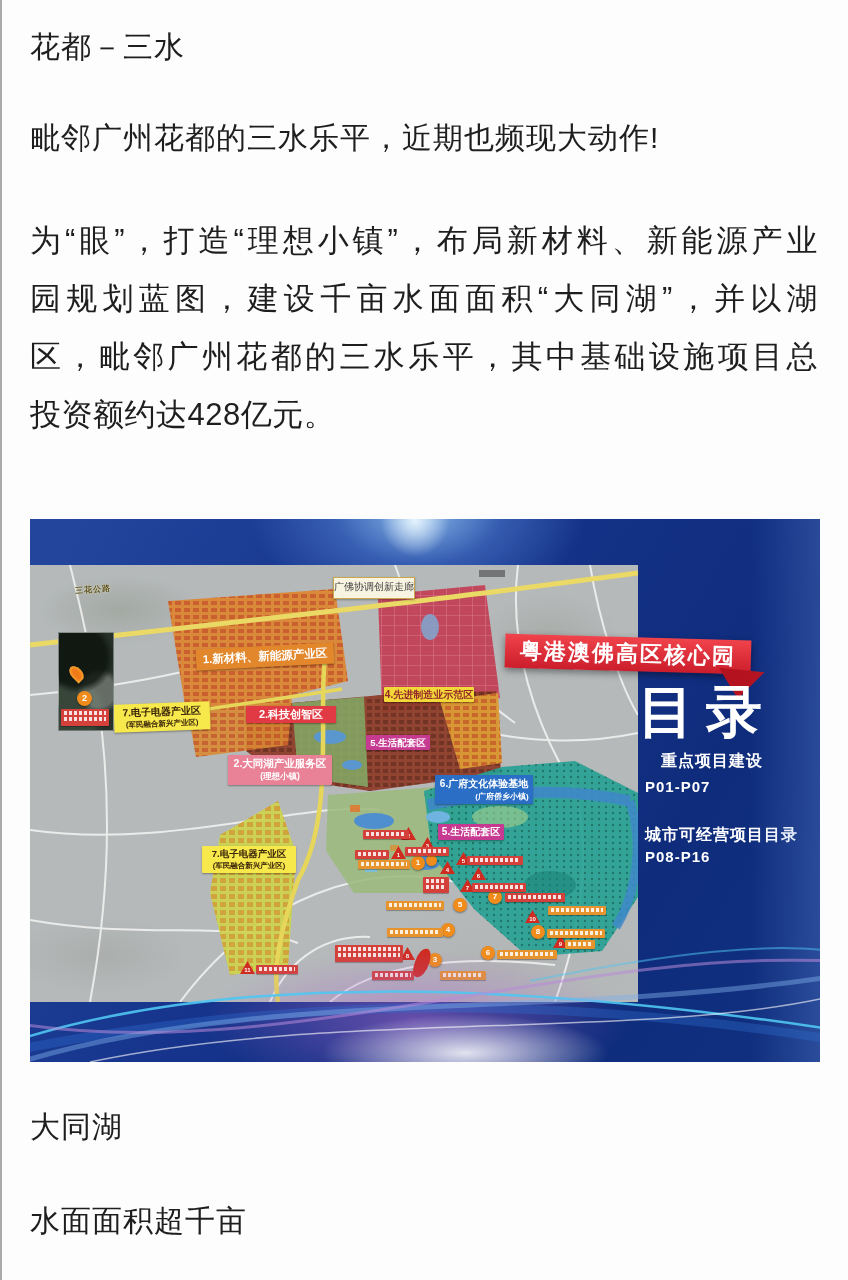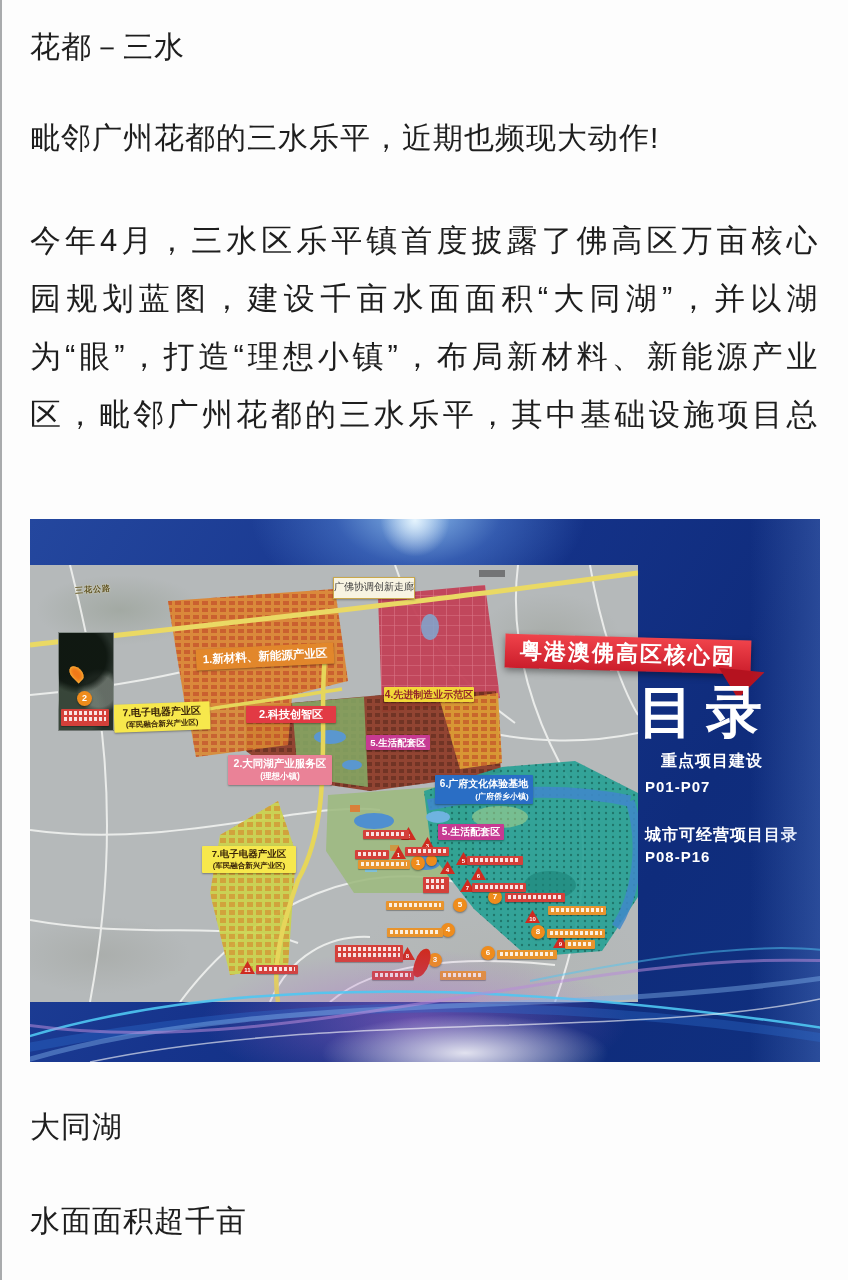--- a/index.html
+++ b/index.html
@@ -70,24 +70,24 @@
   svg{display:block;}
 </style>
 </head>
 <body>
 
 <div class="abs leftline"></div>
 
 <div class="abs para" style="top:26px;">花都－三水</div>
 <div class="abs para" style="top:117px;">毗邻广州花都的三水乐平，近期也频现大动作!</div>
 <div class="abs bodylines">
-  <div class="ln jline">今年4月，三水区乐平镇首度披露了佛高区万亩核心</div>
+  <div class="ln jline">为“眼”，打造“理想小镇”，布局新材料、新能源产业</div>
   <div class="ln jline">园规划蓝图，建设千亩水面面积“大同湖”，并以湖</div>
-  <div class="ln jline">为“眼”，打造“理想小镇”，布局新材料、新能源产业</div>
   <div class="ln jline">区，毗邻广州花都的三水乐平，其中基础设施项目总</div>
+  <div class="ln">投资额约达428亿元。</div>
 </div>
 
 <div class="abs panel">
   <div class="abs flare"></div>
   <div class="abs flarecore"></div>
 
   <div class="abs map">
     <svg width="608" height="437" viewBox="0 0 608 437">
       <defs>
         <pattern id="blk" width="9" height="7" patternUnits="userSpaceOnUse">

